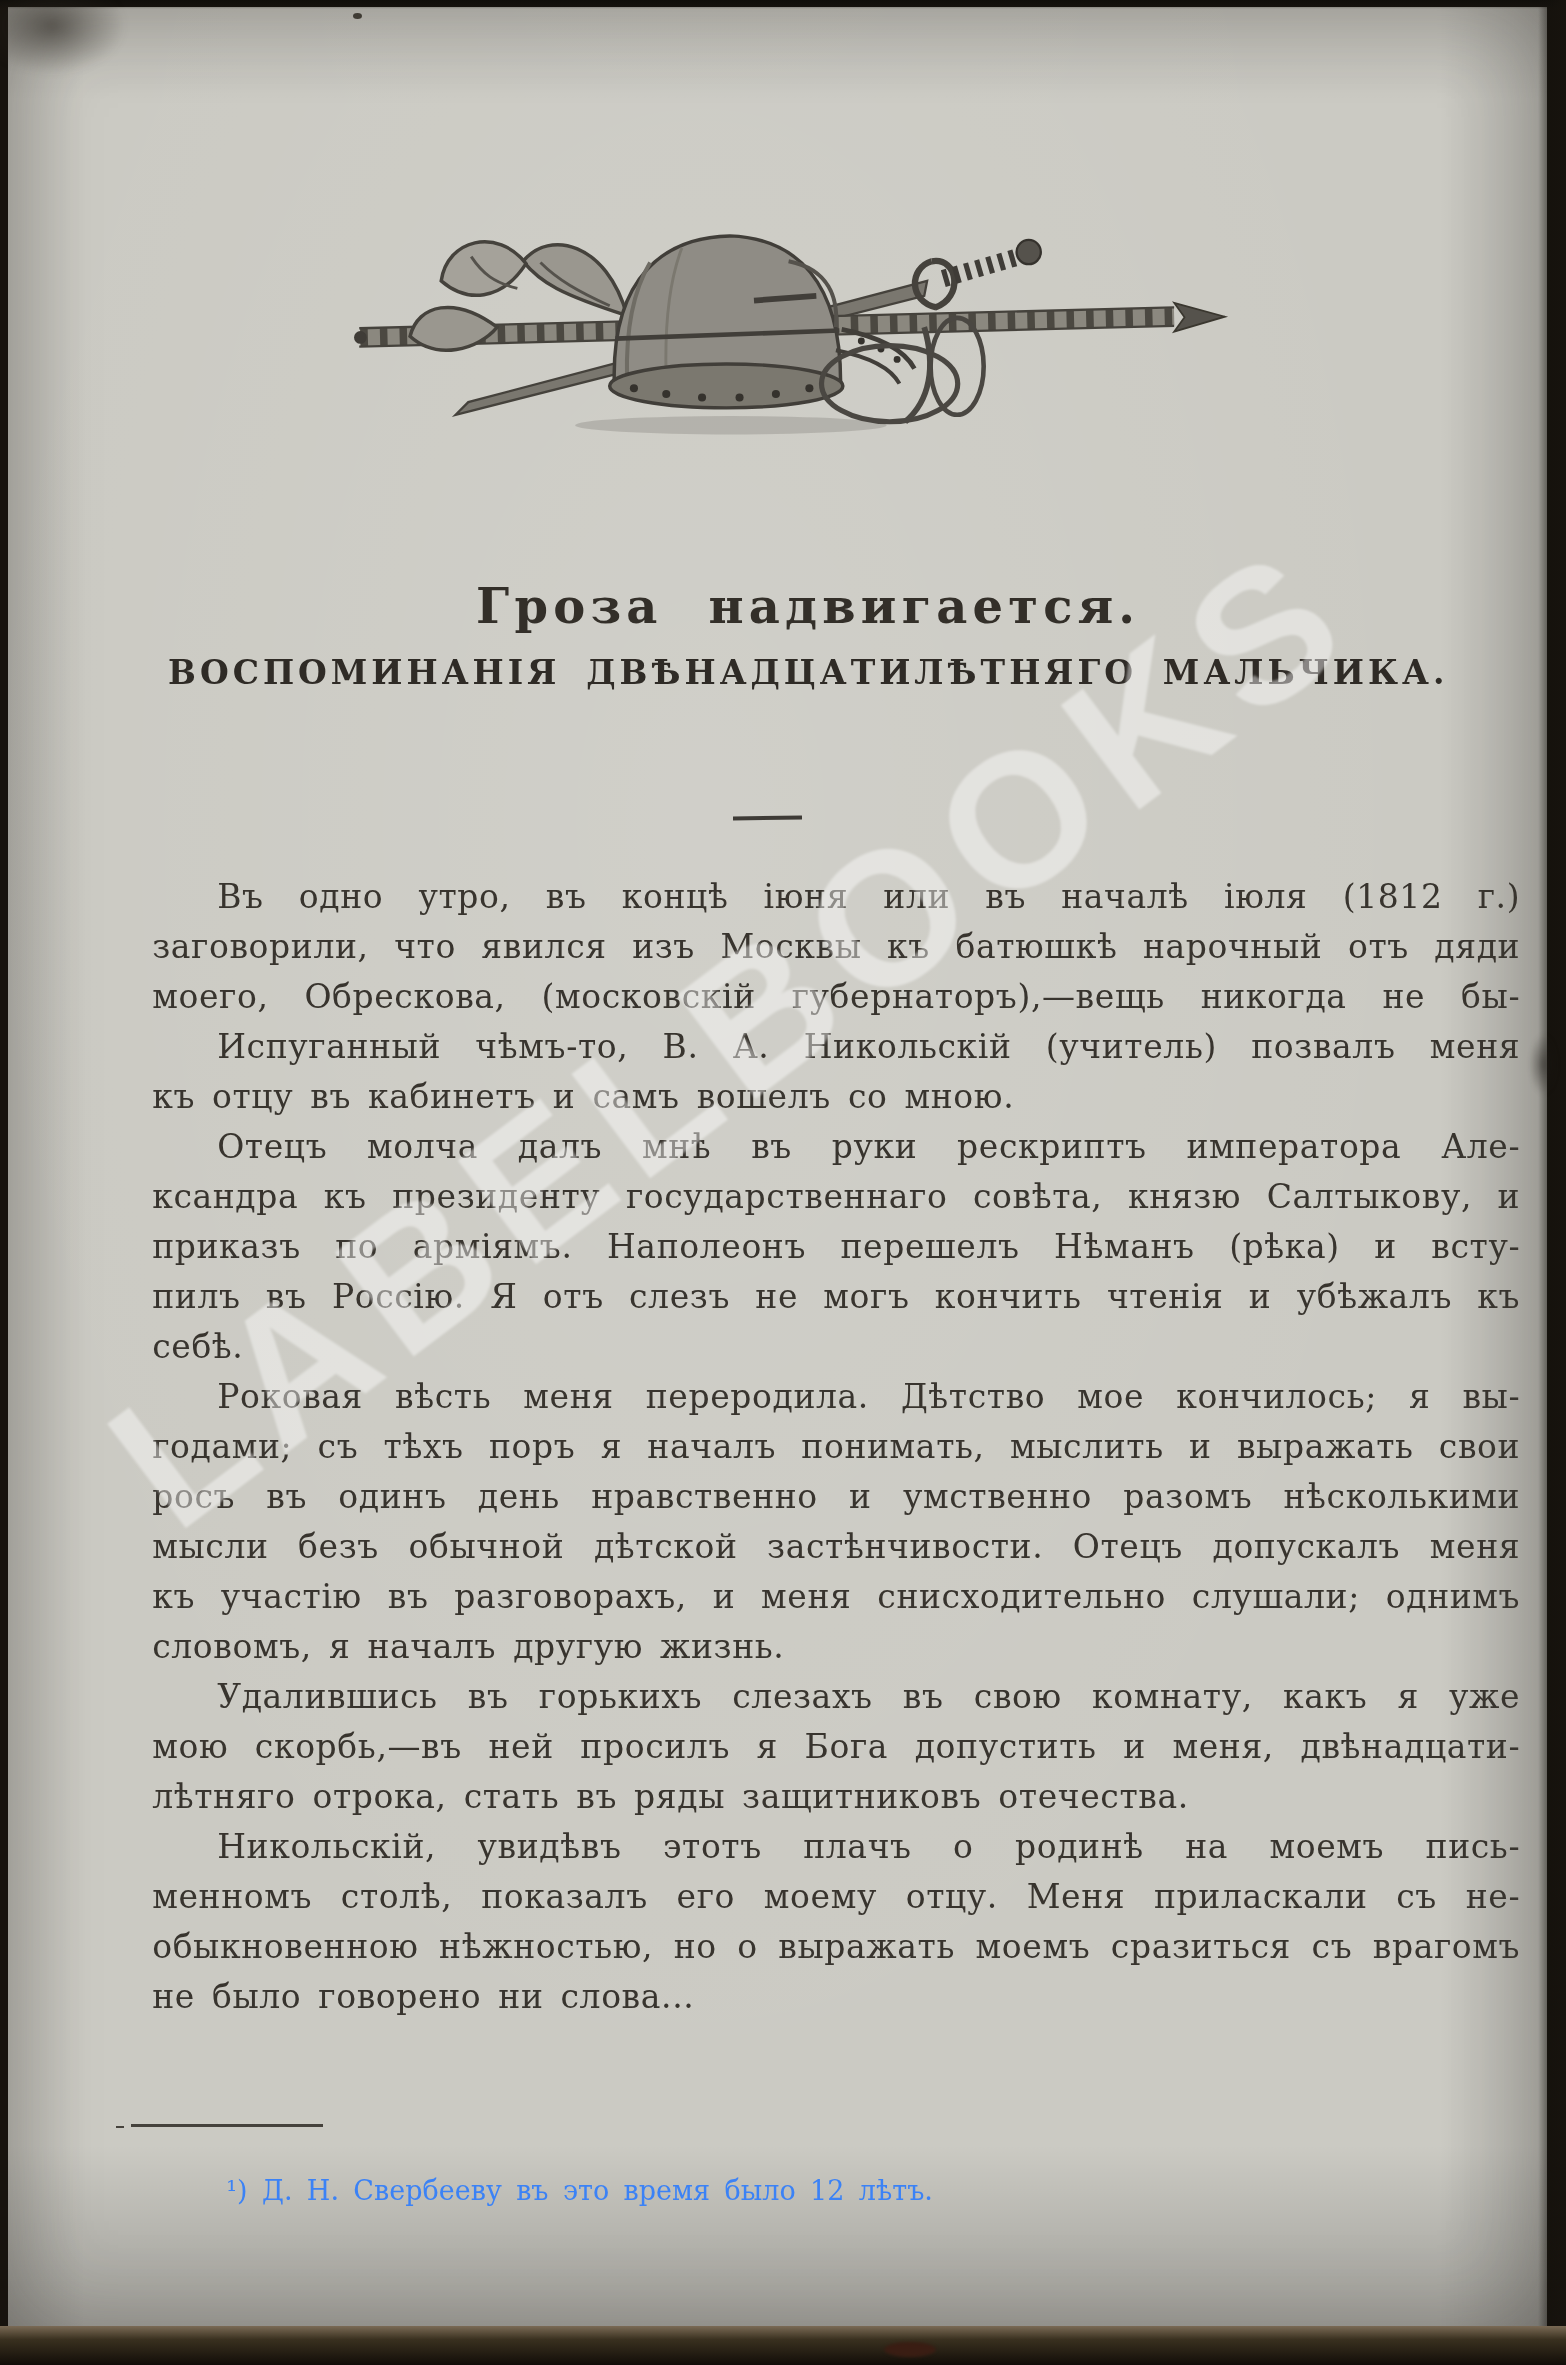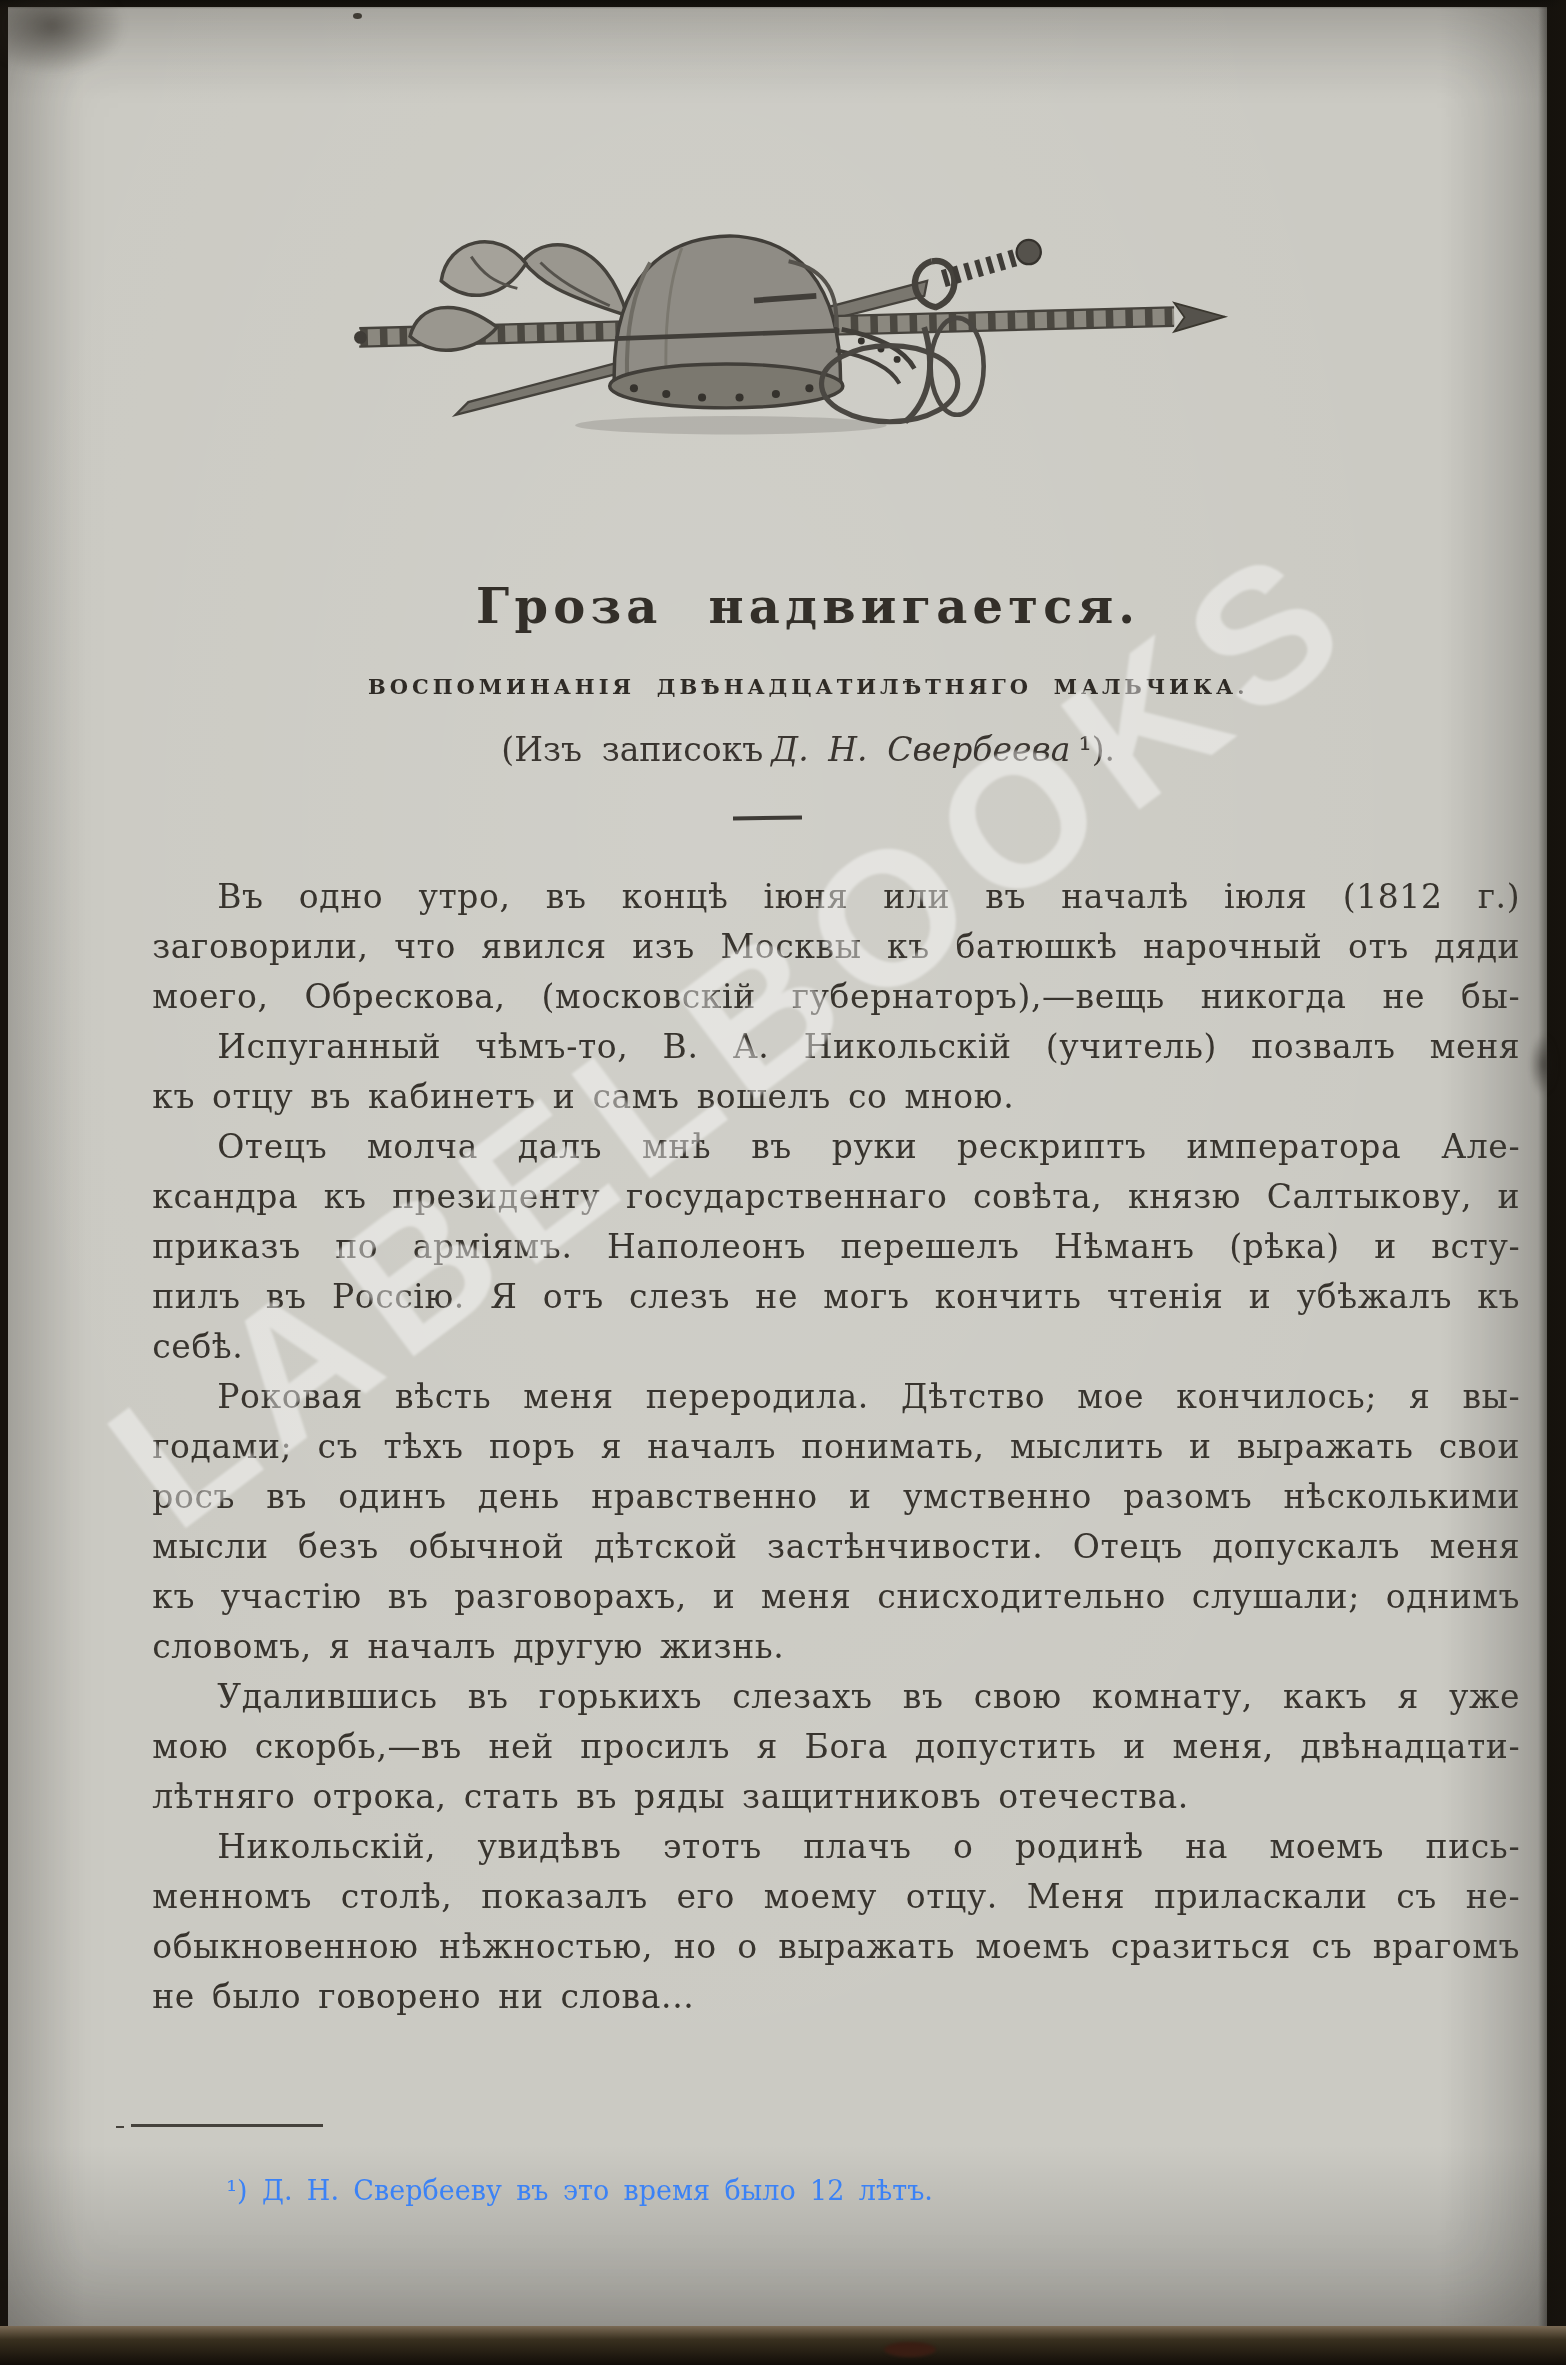--- a/index.html
+++ b/index.html
@@ -49,23 +49,23 @@
 
   .vignette { position:absolute; left:341px; top:186px; width:883px; height:252px; }
 
   .title {
     position:absolute; left:115px; width:1368px; top:571px;
     text-align:center;
     font-size:48px; font-weight:bold; letter-spacing:5.2px; word-spacing:24px;
     color:#332f29;
   }
   .subtitle {
-    position:absolute; left:115px; width:1368px; top:667px;
+    position:absolute; left:115px; width:1368px; top:646px;
     text-align:center;
-    font-size:21px; font-weight:bold; letter-spacing:4px; word-spacing:10.4px;
+    font-size:33px; font-weight:bold; letter-spacing:4px; word-spacing:10.4px;
     color:#2f2b26;
   }
   .byline {
     position:absolute; left:115px; width:1368px; top:723px;
     text-align:center;
     font-size:33px; word-spacing:9.2px; color:#3a3530;
   }
   .byline .author { font-style:italic; padding:0 8px; }
   .byline-rule {
     position:absolute; left:724px; top:809px; width:69px; height:4px;
@@ -162,21 +162,20 @@
 
       <ellipse cx="935" cy="330" rx="118" ry="66" fill="none" stroke="#4a4742" stroke-width="9"></ellipse>
       <ellipse cx="1052" cy="300" rx="46" ry="84" fill="none" stroke="#4a4742" stroke-width="8"></ellipse>
       <path d="M995,232 C1015,300 1005,360 962,396" fill="none" stroke="#4a4742" stroke-width="10"></path>
     </svg>
 
     <div class="title">Гроза надвигается.</div>
 
     <div class="subtitle">ВОСПОМИНАНІЯ ДВѢНАДЦАТИЛѢТНЯГО МАЛЬЧИКА.</div>
 
-    <div class="byline"><span>(Изъ записокъ</span><span class="author">Д. Н. Свербеева</span><span>¹).</span></div>
 
     <div class="byline-rule"></div>
 
     <div class="body-text">
         <div class="line pfirst">Въ одно утро, въ концѣ іюня или въ началѣ іюля (1812 г.)</div>
         <div class="line">заговорили, что явился изъ Москвы къ батюшкѣ нарочный отъ дяди</div>
         <div class="line">моего, Обрескова, (московскій губернаторъ),—вещь никогда не бы-</div>
         <div class="line pfirst">Испуганный чѣмъ-то, В. А. Никольскій (учитель) позвалъ меня</div>
         <div class="line plast">къ отцу въ кабинетъ и самъ вошелъ со мною.</div>
         <div class="line pfirst">Отецъ молча далъ мнѣ въ руки рескриптъ императора Але-</div>

